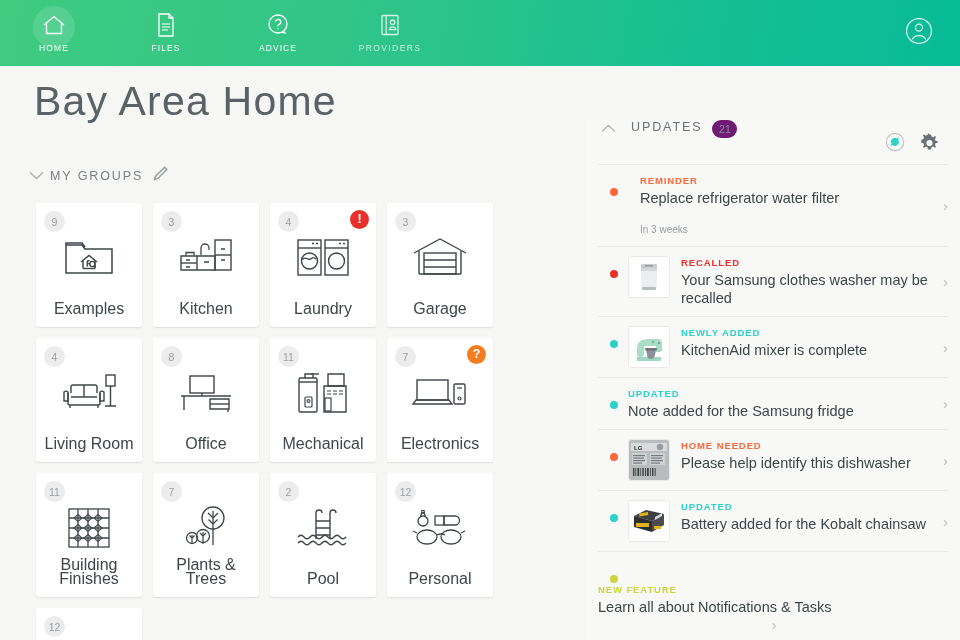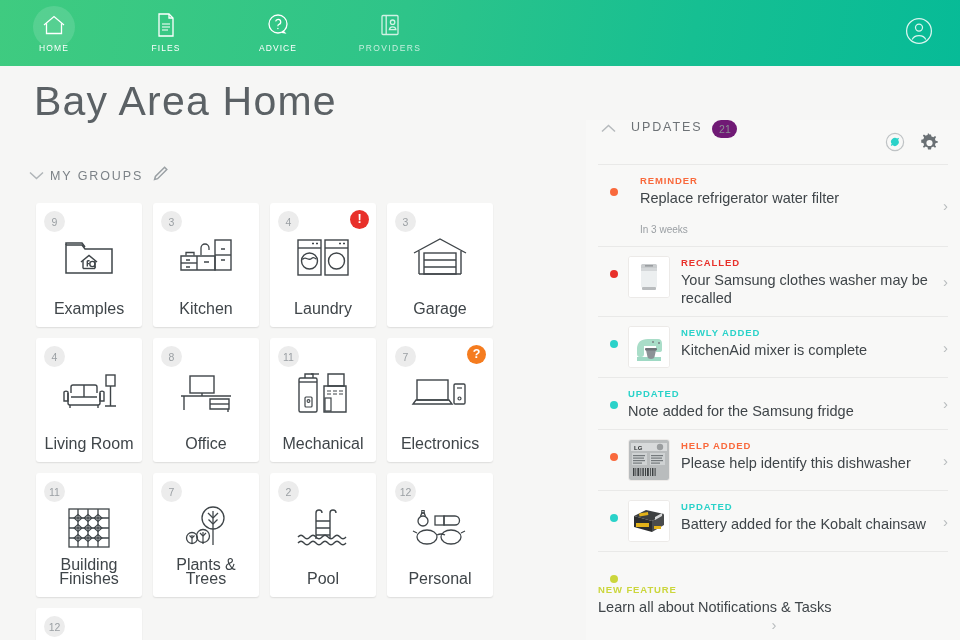--- a/index.html
+++ b/index.html
@@ -565,21 +565,21 @@
               <rect x="13.4" y="28" width="1.4" height="8"></rect>
                 <rect x="16" y="28" width="1" height="8"></rect>
               <rect x="18" y="28" width="1.8" height="8"></rect>
                 <rect x="21" y="28" width="0.8" height="8"></rect>
               <rect x="23" y="28" width="1.4" height="8"></rect>
                 <rect x="25.6" y="28" width="1" height="8"></rect>
             </g>
           </svg>
         </div>
         <div class="upd-body">
-          <div class="upd-kicker" style="color:#f9693c">HELP ADDED</div>
+          <div class="upd-kicker" style="color:#f9693c">HOME NEEDED</div>
           <div class="upd-text">Please help identify this dishwasher</div>
         </div>
         <span class="upd-arrow">›</span>
       </div>
 
       <div class="upd-row">
         <span class="upd-dot" style="background:#2ad2c9"></span>
         <div class="upd-thumb">
           <svg width="40" height="40" viewBox="0 0 40 40">
             <rect width="40" height="40" fill="#ffffff"></rect>

